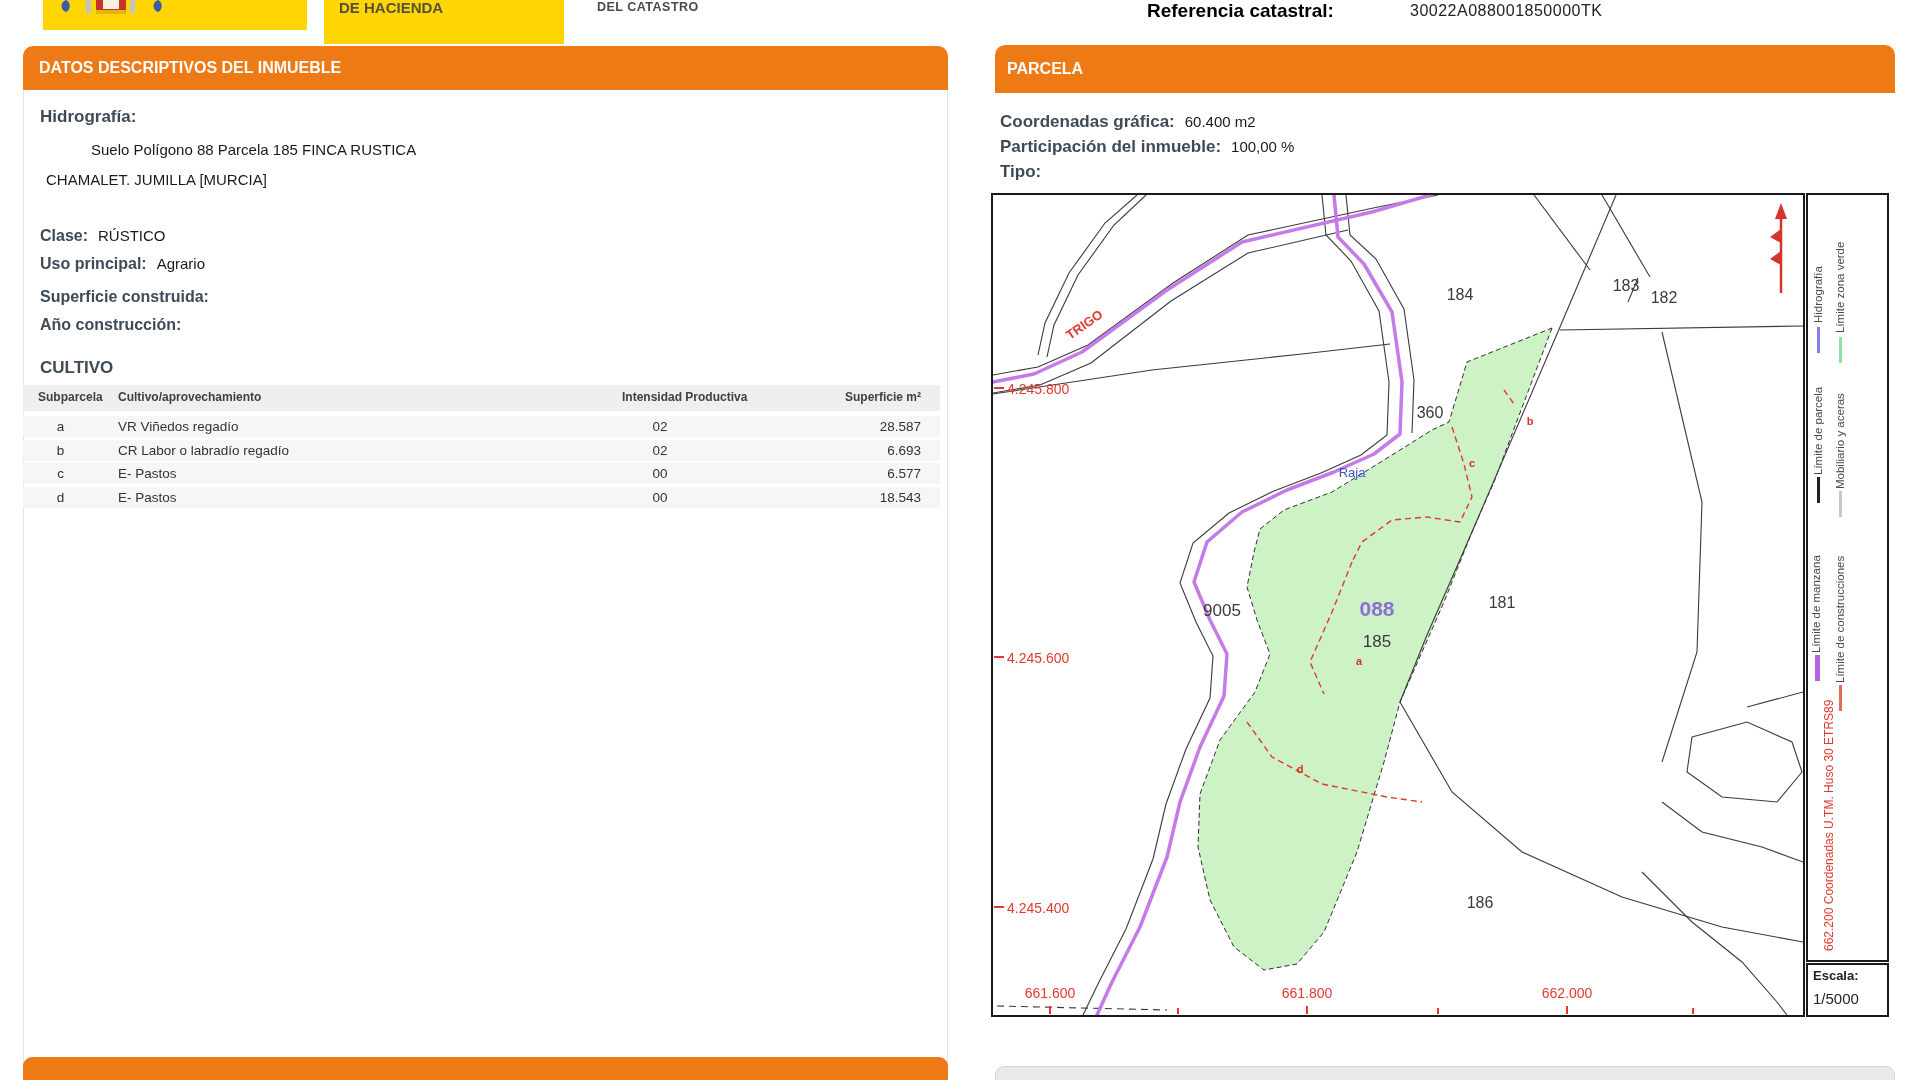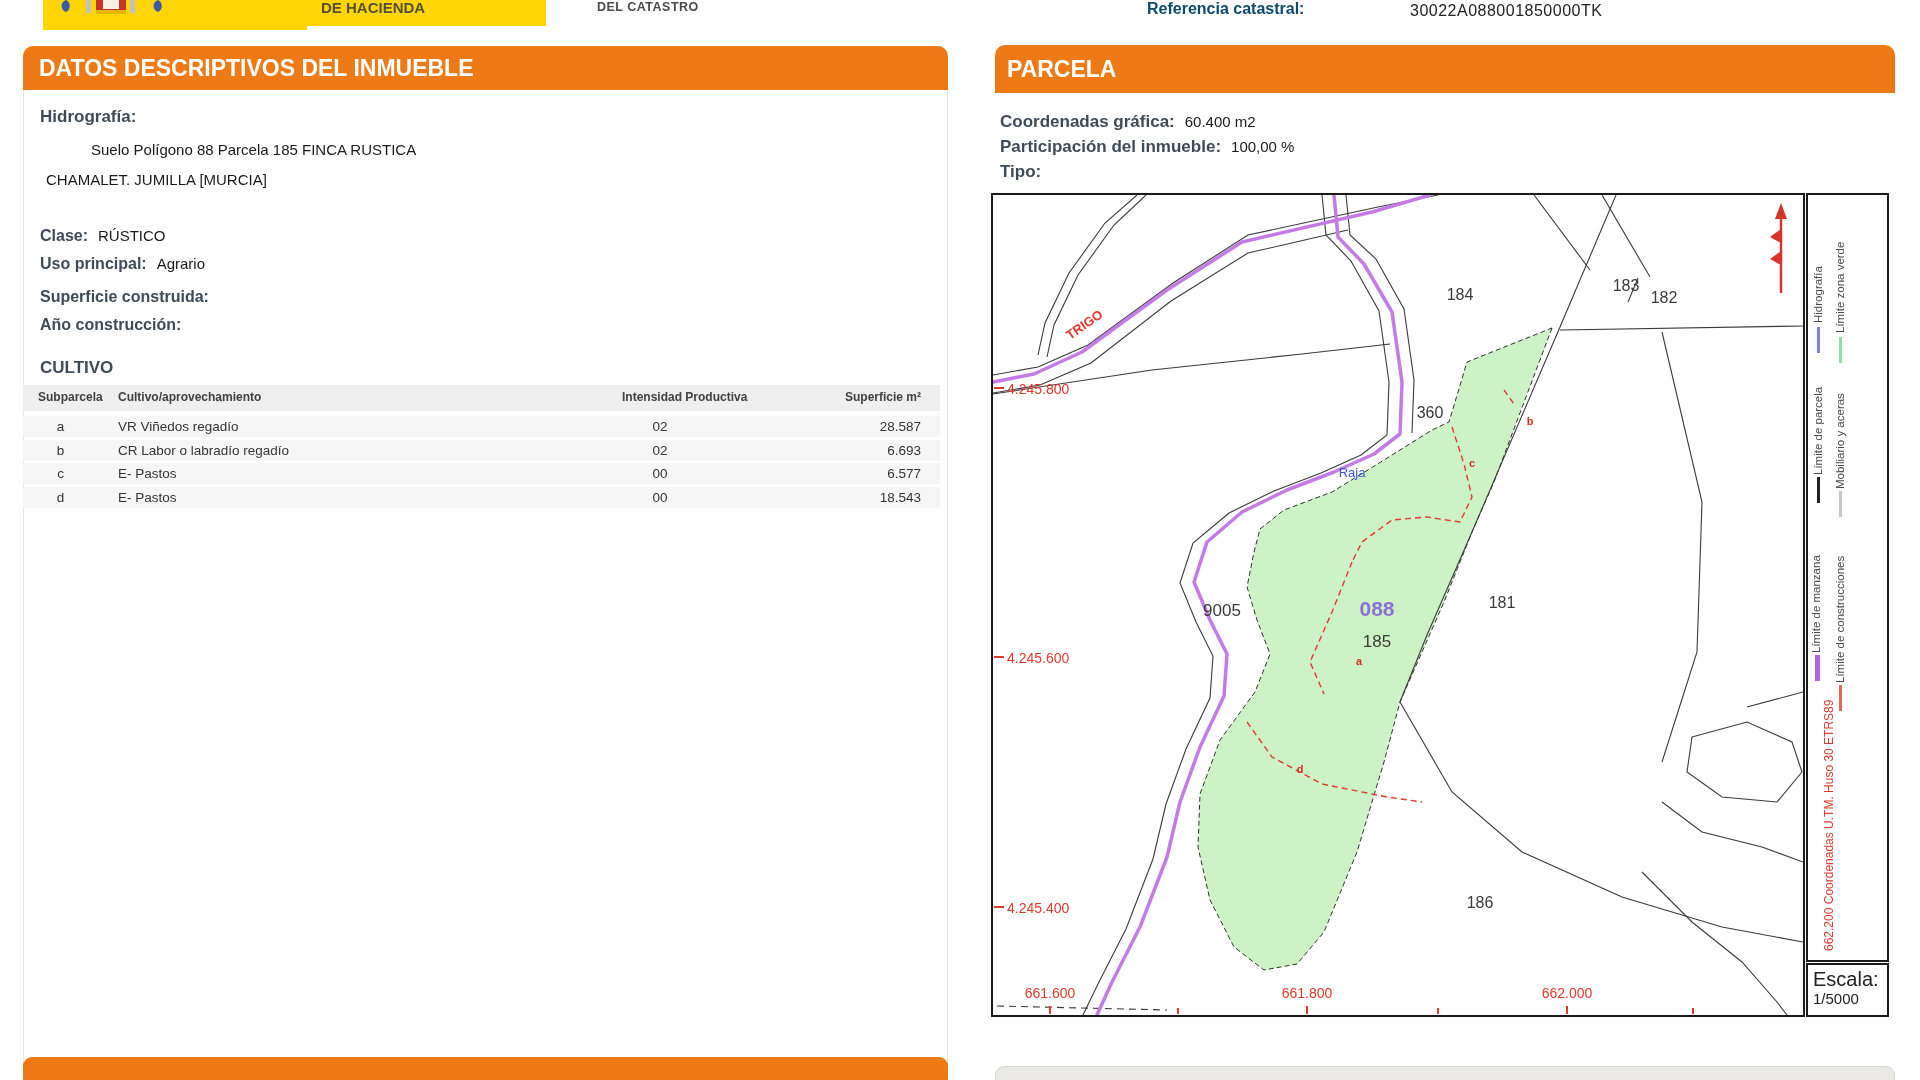--- a/index.html
+++ b/index.html
@@ -3,44 +3,44 @@
 <meta charset="utf-8">
 <style>
   html,body{margin:0;padding:0;background:#fff;}
   body{width:1920px;height:1080px;position:relative;overflow:hidden;
        font-family:"Liberation Sans", sans-serif;color:#1a1a1a;}
   .abs{position:absolute;}
   
   .ybox{background:#FFD504;}
   .banner-txt{font-weight:bold;color:#56503a;font-size:15px;}
   .catastro-txt{font-weight:bold;color:#4a4a4a;font-size:12.5px;letter-spacing:.5px;}
-  .ref-label{font-weight:bold;color:#0c4a6e;font-size:16px;}
+  .ref-label{font-weight:bold;color:#000000;font-size:19px;}
   .ref-value{color:#222;font-size:16px;letter-spacing:.5px;}
   
   .panel-header{background:#EE7A16;border-radius:10px 10px 0 0;color:#fff;
-      font-weight:bold;font-size:23px;display:flex;align-items:center;padding-left:16px;box-sizing:border-box;}
+      font-weight:bold;font-size:16px;display:flex;align-items:center;padding-left:16px;box-sizing:border-box;}
   .panel-body{background:#fff;border:1px solid #e5e5e5;border-top:none;box-sizing:border-box;}
   .lbl{font-weight:bold;color:#3e4b57;font-size:16px;}
   .lbl-big{font-weight:bold;color:#3e4b57;font-size:17px;}
   .val{color:#1a1a1a;font-size:15px;}
   .val2{color:#1a1a1a;font-size:15px;margin-left:10px;font-weight:normal;}
   
   .thead{background:#efefef;}
   .thead span{font-weight:bold;color:#404040;font-size:12px;position:absolute;top:5px;}
   .trow{background:#f6f6f6;}
   .trow span{position:absolute;top:3px;font-size:13.5px;color:#333;}
   
   .map-frame{border:2px solid #1a1a1a;background:#fff;}
   .legend-box{border:2px solid #1a1a1a;background:#fff;box-sizing:content-box;}
   .vt{writing-mode:vertical-rl;transform:rotate(180deg);white-space:nowrap;
       font-size:11.5px;color:#4a4a4a;position:absolute;}
   .vt-red{writing-mode:vertical-rl;transform:rotate(180deg);white-space:nowrap;
       font-size:12px;color:#e0392e;position:absolute;}
   .swatch{position:absolute;width:3px;}
-  .escala-lbl{font-weight:normal;font-size:20px;color:#222;}
+  .escala-lbl{font-weight:bold;font-size:13px;color:#222;}
   .escala-val{font-size:15px;color:#222;}
   .orange-strip{background:#EE7A16;border-radius:9px 9px 0 0;}
   .gray-strip{background:#ebe9e6;border:1px solid #d8d6d2;border-bottom:none;border-radius:9px 9px 0 0;box-sizing:border-box;}
   svg text{font-family:"Liberation Sans", sans-serif;}
   .mlabel{fill:#3a3a3a;font-size:16px;}
   .mlabel-lg{fill:#3a3a3a;font-size:17px;}
   .m088{fill:#8B6FD6;font-size:21px;font-weight:bold;}
   .mred{fill:#e0392e;font-size:14px;}
   .msub{fill:#d93025;font-size:11px;font-weight:bold;}
   .mtrigo{fill:#e0392e;font-size:13px;font-weight:bold;}
@@ -53,21 +53,21 @@
   <svg class="abs" style="left:15px;top:0;" width="120" height="18" viewBox="0 0 120 18">
     <path d="M8,0 C2,2 2,10 8,12 C13,10 13,2 8,0 Z" fill="#3b5ba5"></path>
     <rect x="28" y="0" width="5" height="13" fill="#c0c4ca"></rect>
     <rect x="38" y="0" width="30" height="14" fill="#c8342c"></rect>
     <rect x="45" y="0" width="16" height="9" fill="#f5f0e0"></rect>
     <rect x="38" y="10" width="30" height="4" fill="#e8b600"></rect>
     <rect x="72" y="0" width="5" height="13" fill="#c0c4ca"></rect>
     <path d="M100,0 C94,2 94,10 100,12 C105,10 105,2 100,0 Z" fill="#3b5ba5"></path>
   </svg>
 </div>
-<div class="abs ybox" style="left:306px;top:0;width:240px;height:26px;">
+<div class="abs ybox" style="left:324px;top:0;width:240px;height:44px;">
   <div class="abs banner-txt" style="left:15px;top:-1px;">DE HACIENDA</div>
 </div>
 <div class="abs catastro-txt" style="left:597px;top:0;">DEL CATASTRO</div>
 <div class="abs ref-label" style="left:1147px;top:0;">Referencia catastral:</div>
 <div class="abs ref-value" style="left:1410px;top:2px;">30022A088001850000TK</div>
 
 <div class="abs panel-header" style="left:23px;top:46px;width:925px;height:44px;">
   <span>DATOS DESCRIPTIVOS DEL INMUEBLE</span>
 </div>
 <div class="abs panel-body" style="left:23px;top:90px;width:925px;height:990px;"></div>

